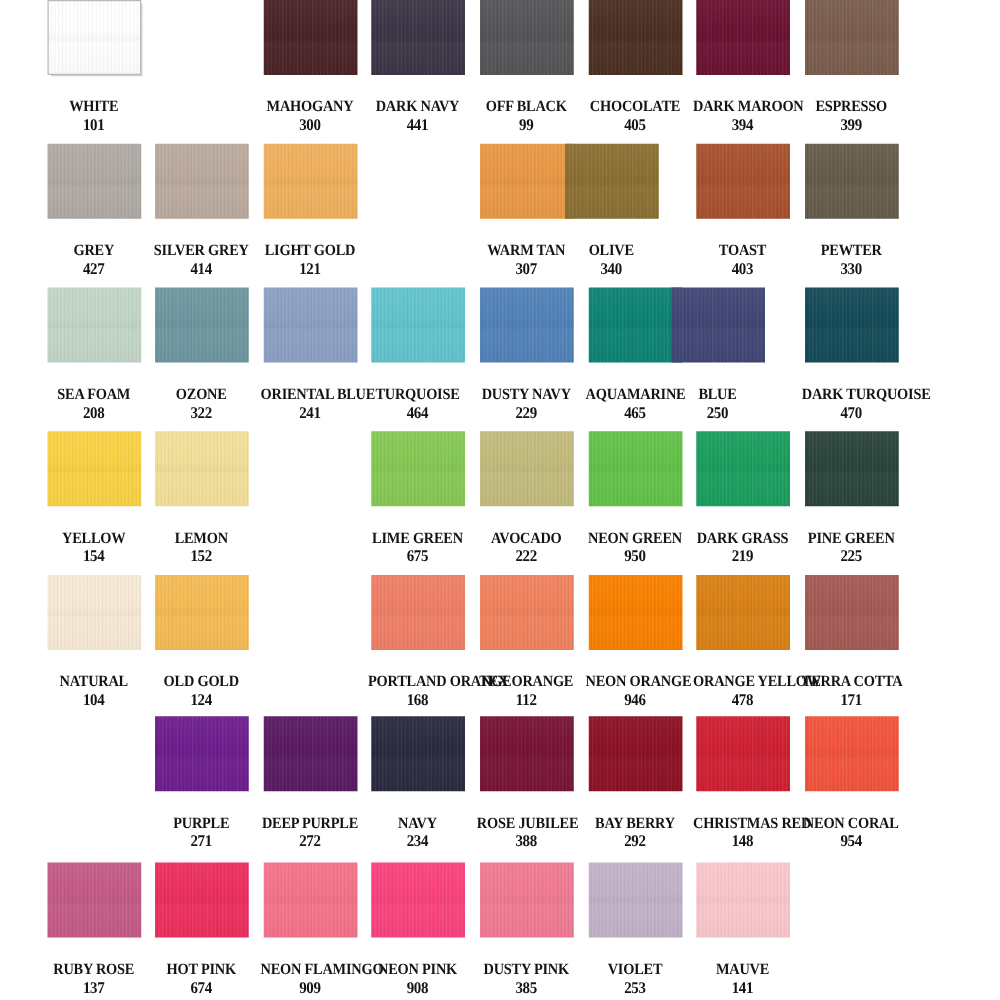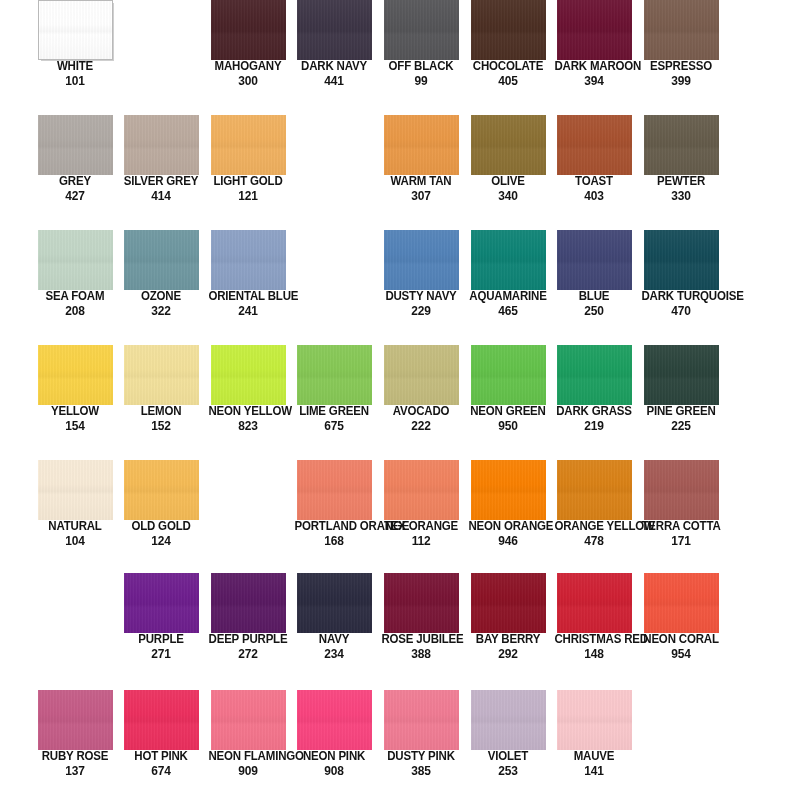--- a/index.html
+++ b/index.html
@@ -63,23 +63,24 @@
         rgba(0,0,0,0.05) 100%);
     pointer-events: none;
   }
 
   .chip.bordered {
     border: 1px solid #b9b9b9;
     box-shadow: 2px 2px 0 -1px #cfcfcf;
   }
 
   .caption {
-    margin-top: 0;
+    margin-top: 19px;
     line-height: 1.02;
     color: #1a1a1a;
+    font-family: Liberation Serif, serif;
   }
 
   .name {
     display: block;
     font-size: 12.5px;
     font-weight: bold;
     letter-spacing: -0.2px;
     transform: scaleX(0.92);
     white-space: nowrap;
     color: #141414;
@@ -194,21 +195,21 @@
       </div>
       <div class="swatch-cell" style="left: 378px;">
         <div class="chip" title="WARM TAN" style="background: rgb(233, 152, 70);">
           <span class="tex"></span>
         </div>
         <div class="caption">
           <span class="name">WARM TAN</span>
           <span class="code">307</span>
         </div>
       </div>
-      <div class="swatch-cell" style="left: 465px;">
+      <div class="swatch-cell" style="left: 446px;">
         <div class="chip" title="OLIVE" style="background: rgb(139, 112, 51);">
           <span class="tex"></span>
         </div>
         <div class="caption">
           <span class="name">OLIVE</span>
           <span class="code">340</span>
         </div>
       </div>
       <div class="swatch-cell" style="left: 551px;">
         <div class="chip" title="TOAST" style="background: rgb(167, 81, 47);">
@@ -250,39 +251,48 @@
       </div>
       <div class="swatch-cell" style="left: 205px;">
         <div class="chip" title="ORIENTAL BLUE" style="background: rgb(139, 160, 196);">
           <span class="tex"></span>
         </div>
         <div class="caption">
           <span class="name">ORIENTAL BLUE</span>
           <span class="code">241</span>
         </div>
       </div>
+      <div class="swatch-cell" style="left: 291px;">
+        <div class="chip" title="TURQUOISE" style="background: rgb(98, 196, 206);">
+          <span class="tex"></span>
+        </div>
+        <div class="caption">
+          <span class="name">TURQUOISE</span>
+          <span class="code">464</span>
+        </div>
+      </div>
       <div class="swatch-cell" style="left: 378px;">
         <div class="chip" title="DUSTY NAVY" style="background: rgb(82, 130, 184);">
           <span class="tex"></span>
         </div>
         <div class="caption">
           <span class="name">DUSTY NAVY</span>
           <span class="code">229</span>
         </div>
       </div>
       <div class="swatch-cell" style="left: 465px;">
         <div class="chip" title="AQUAMARINE" style="background: rgb(13, 131, 117);">
           <span class="tex"></span>
         </div>
         <div class="caption">
           <span class="name">AQUAMARINE</span>
           <span class="code">465</span>
         </div>
       </div>
-      <div class="swatch-cell" style="left: 551px;">
+      <div class="swatch-cell" style="left: 531px;">
         <div class="chip" title="BLUE" style="background: rgb(65, 70, 117);">
           <span class="tex"></span>
         </div>
         <div class="caption">
           <span class="name">BLUE</span>
           <span class="code">250</span>
         </div>
       </div>
       <div class="swatch-cell" style="left: 638px;">
         <div class="chip" title="DARK TURQUOISE" style="background: rgb(20, 75, 88);">
@@ -306,29 +316,20 @@
       </div>
       <div class="swatch-cell" style="left: 118px;">
         <div class="chip" title="LEMON" style="background: rgb(242, 224, 154);">
           <span class="tex"></span>
         </div>
         <div class="caption">
           <span class="name">LEMON</span>
           <span class="code">152</span>
         </div>
       </div>
-      <div class="swatch-cell" style="left: 205px;">
-        <div class="chip" title="NEON YELLOW" style="background: rgb(197, 238, 60);">
-          <span class="tex"></span>
-        </div>
-        <div class="caption">
-          <span class="name">NEON YELLOW</span>
-          <span class="code">823</span>
-        </div>
-      </div>
       <div class="swatch-cell" style="left: 291px;">
         <div class="chip" title="LIME GREEN" style="background: rgb(134, 200, 85);">
           <span class="tex"></span>
         </div>
         <div class="caption">
           <span class="name">LIME GREEN</span>
           <span class="code">675</span>
         </div>
       </div>
       <div class="swatch-cell" style="left: 378px;">

